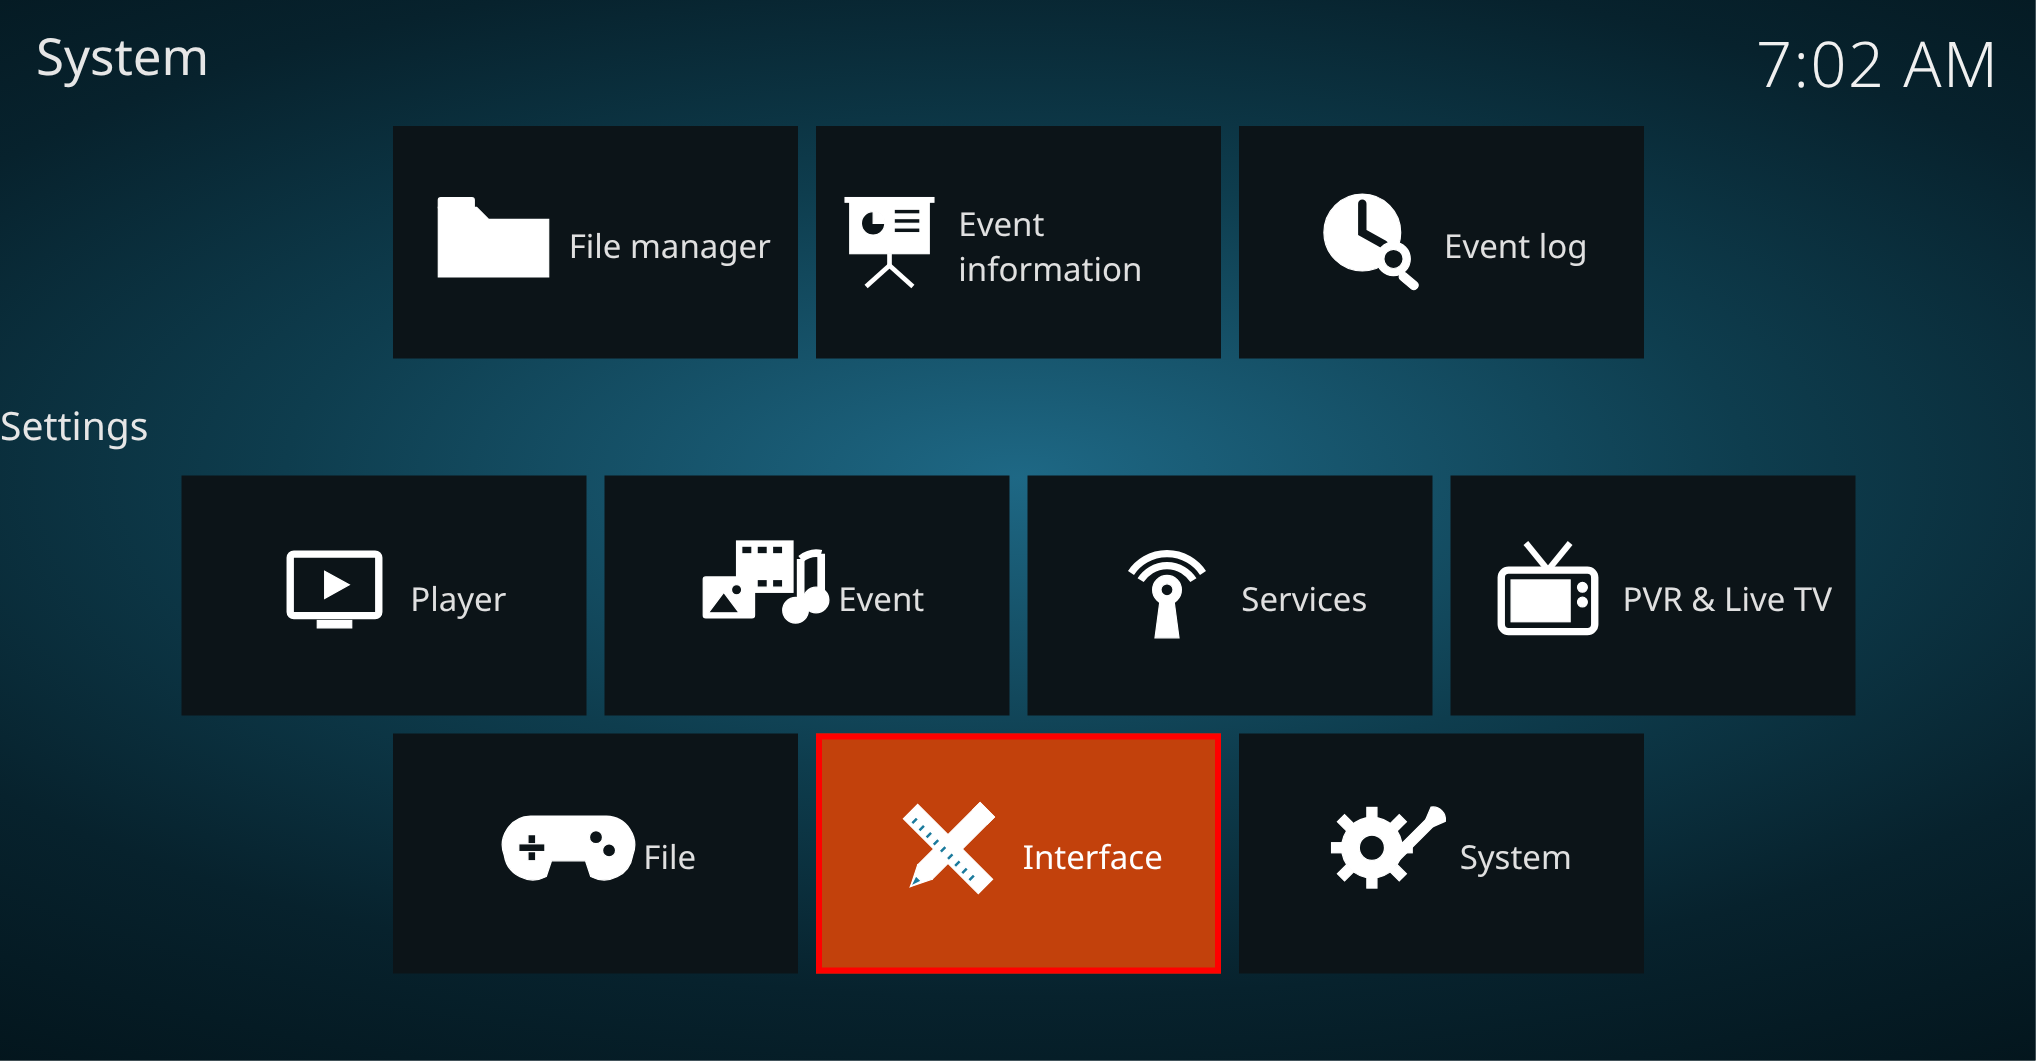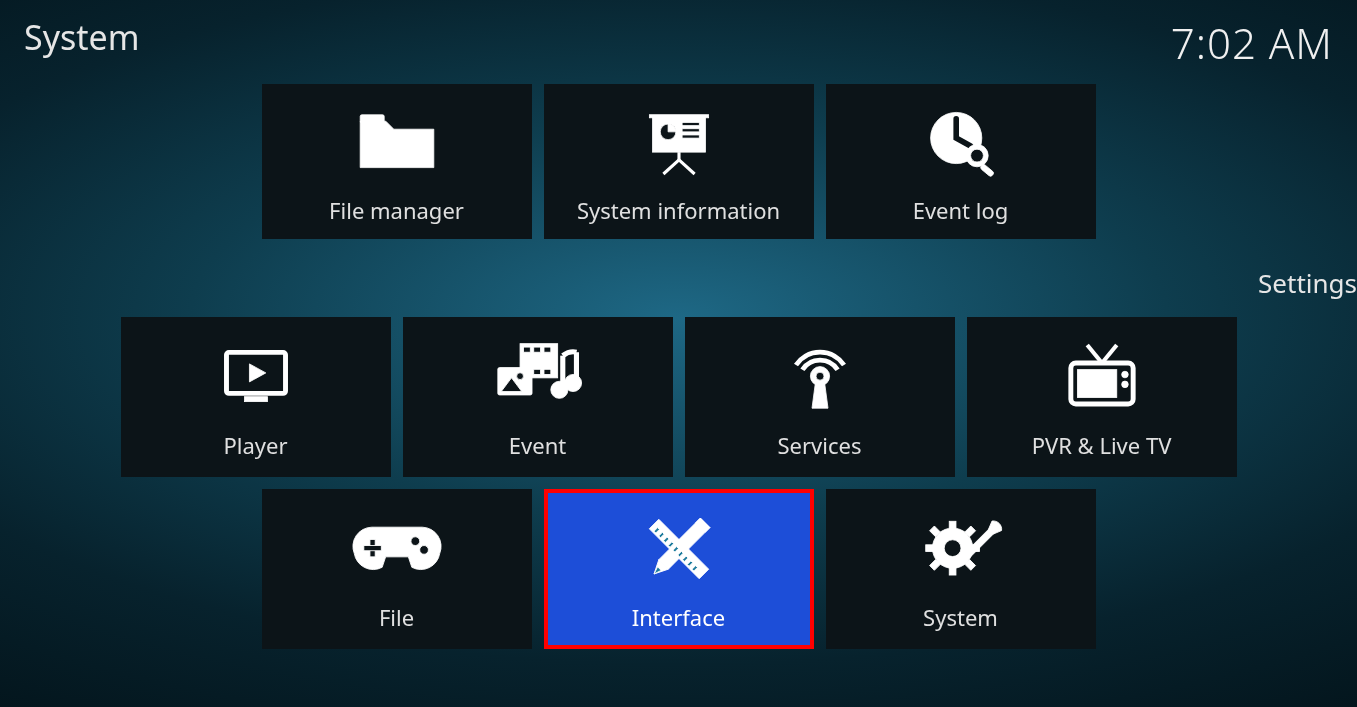--- a/index.html
+++ b/index.html
@@ -37,34 +37,33 @@
   .rows {
     padding: 10px 0 0 0;
   }
   .row {
     display: flex;
     justify-content: center;
     gap: 12px;
     margin-bottom: 12px;
   }
   .section-label {
-    text-align: right;
+    text-align: left;
     font-size: 26px;
     font-weight: 400;
     color: #e6e6e6;
     margin: 26px 0 16px 0;
-    padding-left: 16px;
   }
   .tile {
     width: 270px;
     height: 155px;
     background: #0c1418;
     border: 3px solid transparent;
     display: flex;
-    flex-direction: column;
+    flex-direction: row;
     align-items: center;
     justify-content: center;
     box-sizing: border-box;
     position: relative;
   }
   .tile .icon {
     width: 100px;
     height: 86px;
     display: flex;
     align-items: center;
@@ -78,21 +77,21 @@
   .tile .label {
     font-size: 22px;
     font-weight: 400;
     color: #e0e0e0;
     margin-top: 4px;
   }
   .tile.row2, .tile.row3 {
     height: 160px;
   }
   .tile.selected {
-    background: #1d4ed8;
+    background: #c2410c;
     border: 4px solid #ff0000;
   }
   .tile.selected .label {
     color: #ffffff;
   }
 </style>
 </head>
 <body>
 
 <div class="header">
@@ -122,21 +121,21 @@
           <path d="M36 32 L36 22 A10 10 0 0 1 46 32 Z" fill="#fff"></path>
           <rect x="54" y="20" width="22" height="4" fill="#0c1418"></rect>
           <rect x="54" y="28" width="22" height="4" fill="#0c1418"></rect>
           <rect x="54" y="36" width="22" height="4" fill="#0c1418"></rect>
           <rect x="12" y="10" width="76" height="4" fill="#fff"></rect>
           <line x1="50" y1="58" x2="50" y2="70" stroke="#fff" stroke-width="4"></line>
           <line x1="30" y1="86" x2="50" y2="68" stroke="#fff" stroke-width="4"></line>
           <line x1="70" y1="86" x2="50" y2="68" stroke="#fff" stroke-width="4"></line>
         </svg>
       </div>
-      <div class="label">System information</div>
+      <div class="label">Event information</div>
     </div>
 
     <div class="tile">
       <div class="icon">
         <svg viewBox="0 0 100 90" width="80" height="76">
           <circle cx="44" cy="40" r="32" fill="#fff"></circle>
           <path d="M44 16 L44 40 L62 50" stroke="#0c1418" stroke-width="7" fill="none" stroke-linecap="round"></path>
           <circle cx="70" cy="62" r="14" fill="#fff"></circle>
           <circle cx="70" cy="62" r="8" fill="#0c1418"></circle>
           <rect x="78" y="72" width="18" height="7" rx="3" transform="rotate(40 78 72)" fill="#fff"></rect>

